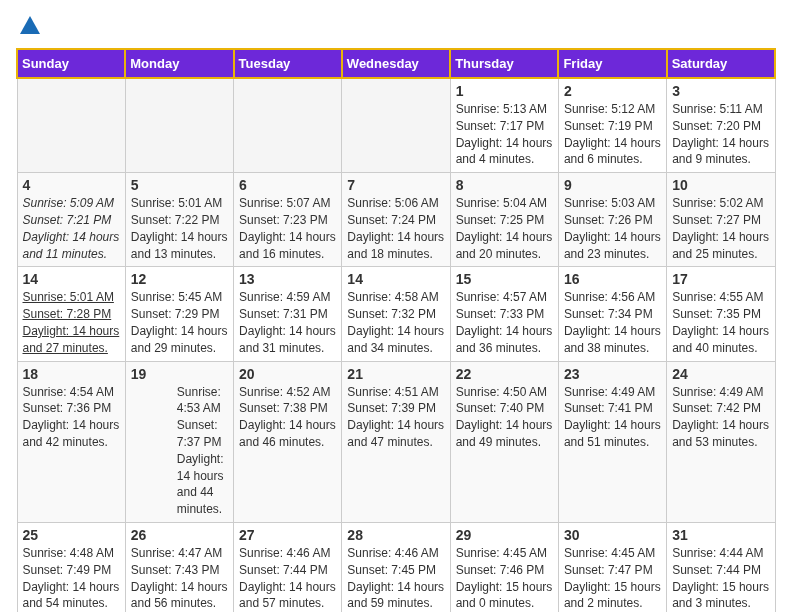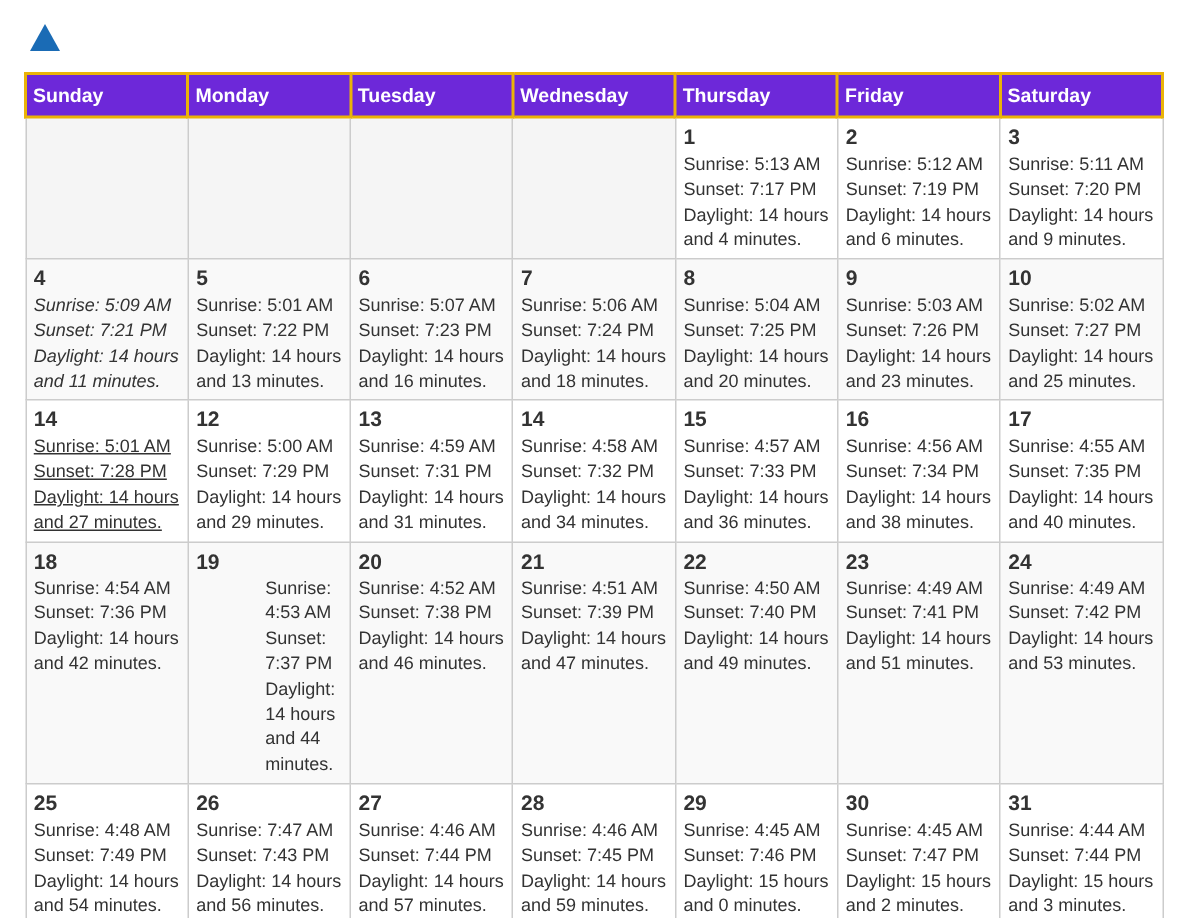--- a/index.html
+++ b/index.html
@@ -210,21 +210,21 @@
       <tr>
         <td>
           <span class="day-num">14</span>
           <div class="day-info" style="white-space: pre-line; text-decoration: underline;">Sunrise: 5:01 AM
 Sunset: 7:28 PM
 Daylight: 14 hours
 and 27 minutes.</div>
         </td>
         <td>
           <span class="day-num">12</span>
-          <div class="day-info" style="white-space: pre-line;">Sunrise: 5:00 AM
+          <div class="day-info" style="white-space: pre-line;">Sunrise: 5:45 AM
 Sunset: 7:29 PM
 Daylight: 14 hours
 and 29 minutes.</div>
         </td>
         <td>
           <span class="day-num">13</span>
           <div class="day-info" style="white-space: pre-line;">Sunrise: 4:59 AM
 Sunset: 7:31 PM
 Daylight: 14 hours
 and 31 minutes.</div>
@@ -312,21 +312,21 @@
       <tr>
         <td>
           <span class="day-num">25</span>
           <div class="day-info" style="white-space: pre-line;">Sunrise: 4:48 AM
 Sunset: 7:49 PM
 Daylight: 14 hours
 and 54 minutes.</div>
         </td>
         <td>
           <span class="day-num">26</span>
-          <div class="day-info" style="white-space: pre-line;">Sunrise: 7:47 AM
+          <div class="day-info" style="white-space: pre-line;">Sunrise: 4:47 AM
 Sunset: 7:43 PM
 Daylight: 14 hours
 and 56 minutes.</div>
         </td>
         <td>
           <span class="day-num">27</span>
           <div class="day-info" style="white-space: pre-line;">Sunrise: 4:46 AM
 Sunset: 7:44 PM
 Daylight: 14 hours
 and 57 minutes.</div>

